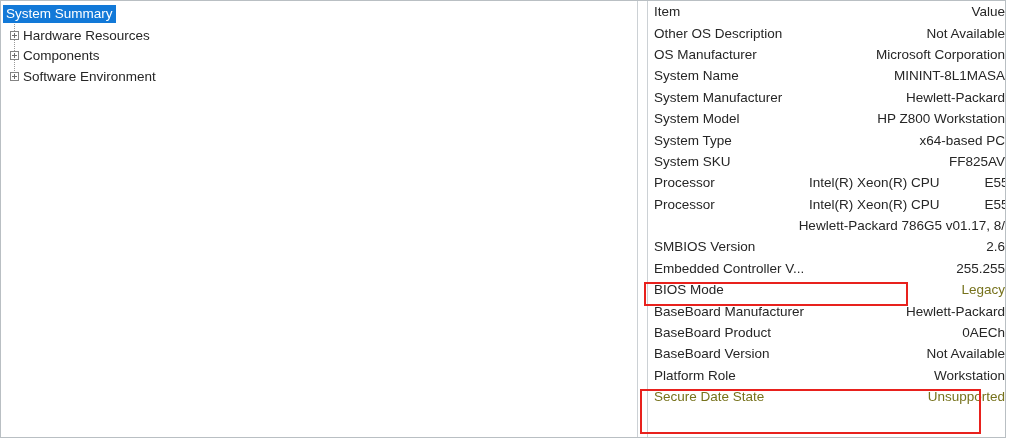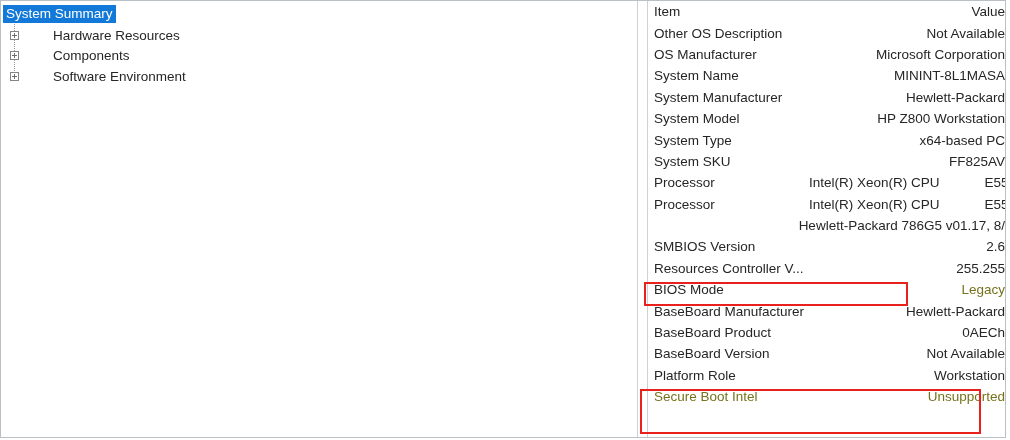--- a/index.html
+++ b/index.html
@@ -16,21 +16,21 @@
   .window{position:absolute;left:0;top:0;width:1006px;height:438px;
     border:1px solid var(--win-border);background:#fff;}
   
   .left-pane{position:absolute;left:0;top:0;bottom:0;width:637px;
     border-right:1px solid var(--split);background:#fff;padding-top:3px;}
   .tree-guide{position:absolute;left:13px;top:23px;height:57px;
     border-left:1px dotted #9a9a9a;}
   .tree-row{position:relative;height:20.7px;display:flex;align-items:center;
     font-size:13.5px;color:var(--text);white-space:nowrap;cursor:default;}
   .tree-row.root{padding-left:2px;}
-  .tree-row.child{padding-left:9px;gap:30px;}
+  .tree-row.child{padding-left:9px;}
   .sel{background:var(--sel-blue);color:#fff;padding:1px 3px 2px 3px;}
   .plusbox{width:9px;height:9px;flex:none;margin-right:4px;position:relative;
     border:1px solid #848484;
     background:
       linear-gradient(#6d6d6d,#6d6d6d) center/5px 1px no-repeat,
       linear-gradient(#6d6d6d,#6d6d6d) center/1px 5px no-repeat,#fff;}
   
   .right-pane{position:absolute;left:646px;top:0;bottom:0;right:0;
     border-left:1px solid var(--split);background:#fff;overflow:hidden;
     padding-top:0;}
@@ -128,21 +128,21 @@
   <div class="drow">
     <span class="dvalue">Hewlett-Packard 786G5 v01.17, 8/</span>
   </div>
 
   <div class="drow">
     <span class="ditem">SMBIOS Version</span>
     <span class="dvalue">2.6</span>
   </div>
 
   <div class="drow">
-    <span class="ditem">Resources Controller V...</span>
+    <span class="ditem">Embedded Controller V...</span>
     <span class="dvalue">255.255</span>
   </div>
 
   <div class="drow hl-value">
     <span class="ditem">BIOS Mode</span>
     <span class="dvalue">Legacy</span>
   </div>
 
   <div class="drow">
     <span class="ditem">BaseBoard Manufacturer</span>
@@ -158,21 +158,21 @@
     <span class="ditem">BaseBoard Version</span>
     <span class="dvalue">Not Available</span>
   </div>
 
   <div class="drow">
     <span class="ditem">Platform Role</span>
     <span class="dvalue">Workstation</span>
   </div>
 
   <div class="drow hl-row">
-    <span class="ditem">Secure Boot Intel</span>
+    <span class="ditem">Secure Date State</span>
     <span class="dvalue">Unsupported</span>
   </div>
 
 </div>
   </div>
 
   <div class="anno-box box1"></div>
   <div class="anno-box box2"></div>
 </div>
 

